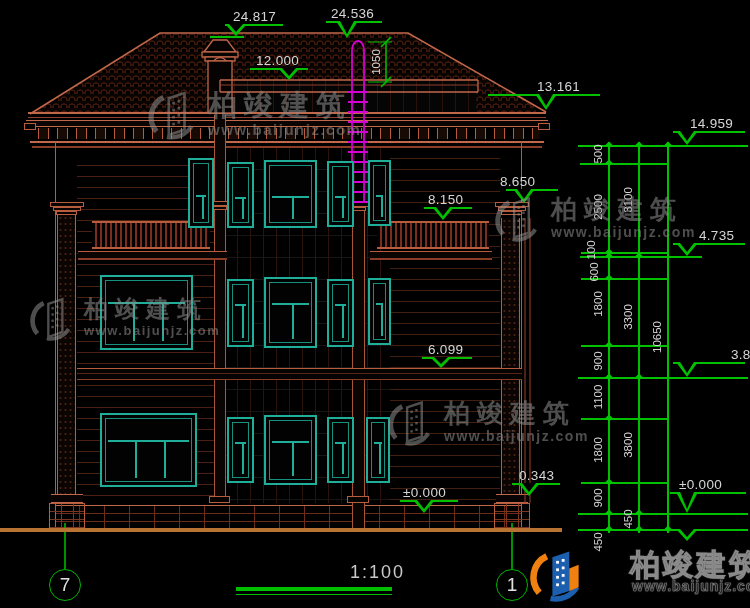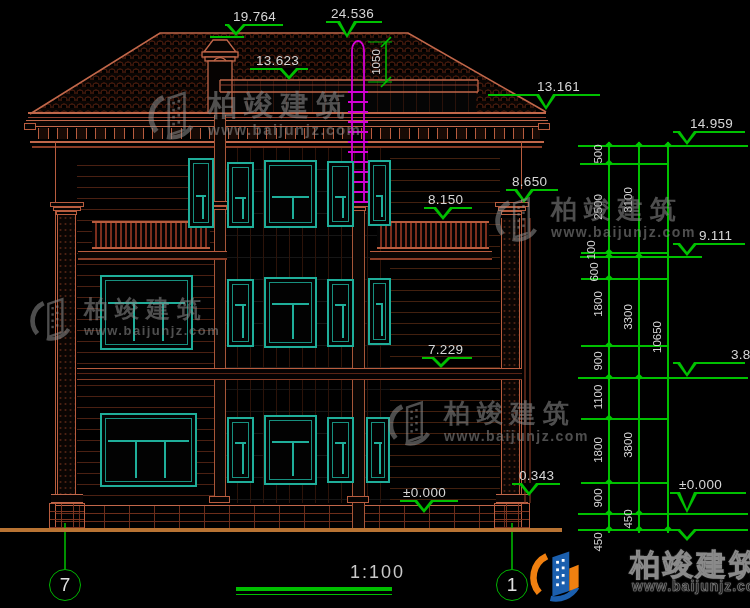--- a/index.html
+++ b/index.html
@@ -296,61 +296,61 @@
       <div class="tick" style="left: 639px; top: 529px;"></div>
       <div class="seglabel" style="left: 628px; top: 200px;">3100</div>
       <div class="seglabel" style="left: 628px; top: 317px;">3300</div>
       <div class="seglabel" style="left: 628px; top: 445px;">3800</div>
       <div class="seglabel" style="left: 628px; top: 519px;">450</div>
       <div class="gvline" style="left: 667px; top: 142px; height: 391px;"></div>
       <div class="tick" style="left: 668px; top: 145px;"></div>
       <div class="tick" style="left: 668px; top: 529px;"></div>
       <div class="seglabel" style="left: 657px; top: 337px;">10650</div>
       <div class="seglabel" style="left: 376px; top: 62px;">1050</div>
-      <div class="dimtxt" style="left: 233px; top: 9px;">19.764</div>
+      <div class="dimtxt" style="left: 233px; top: 9px;">24.817</div>
       <div class="gline" style="left: 225px; top: 24px; width: 58px;"></div>
       <div class="tri-o" style="left: 225px; top: 24px; width: 22px; height: 12px;"></div>
       <div class="tri-i" style="left: 229px; top: 24px; width: 14px; height: 8px;"></div>
       <div class="dimtxt" style="left: 331px; top: 6px;">24.536</div>
       <div class="gline" style="left: 326px; top: 21px; width: 56px;"></div>
       <div class="tri-o" style="left: 336px; top: 21px; width: 22px; height: 17px;"></div>
       <div class="tri-i" style="left: 340px; top: 21px; width: 14px; height: 13px;"></div>
-      <div class="dimtxt" style="left: 256px; top: 53px;">13.623</div>
+      <div class="dimtxt" style="left: 256px; top: 53px;">12.000</div>
       <div class="gline" style="left: 250px; top: 68px; width: 58px;"></div>
       <div class="tri-o" style="left: 278px; top: 68px; width: 22px; height: 12px;"></div>
       <div class="tri-i" style="left: 282px; top: 68px; width: 14px; height: 8px;"></div>
       <div class="dimtxt" style="left: 537px; top: 79px;">13.161</div>
       <div class="gline" style="left: 488px; top: 94px; width: 112px;"></div>
       <div class="tri-o" style="left: 535px; top: 94px; width: 22px; height: 16px;"></div>
       <div class="tri-i" style="left: 539px; top: 94px; width: 14px; height: 12px;"></div>
-      <div class="dimtxt" style="left: 512px; top: 174px;">8.650</div>
+      <div class="dimtxt" style="left: 500px; top: 174px;">8.650</div>
       <div class="gline" style="left: 506px; top: 189px; width: 52px;"></div>
       <div class="tri-o" style="left: 513px; top: 189px; width: 22px; height: 14px;"></div>
       <div class="tri-i" style="left: 517px; top: 189px; width: 14px; height: 10px;"></div>
       <div class="dimtxt" style="left: 428px; top: 192px;">8.150</div>
       <div class="gline" style="left: 424px; top: 207px; width: 48px;"></div>
       <div class="tri-o" style="left: 432px; top: 207px; width: 22px; height: 13px;"></div>
       <div class="tri-i" style="left: 436px; top: 207px; width: 14px; height: 9px;"></div>
-      <div class="dimtxt" style="left: 428px; top: 342px;">7.229</div>
+      <div class="dimtxt" style="left: 428px; top: 342px;">6.099</div>
       <div class="gline" style="left: 422px; top: 357px; width: 50px;"></div>
       <div class="tri-o" style="left: 430px; top: 357px; width: 22px; height: 11px;"></div>
       <div class="tri-i" style="left: 434px; top: 357px; width: 14px; height: 7px;"></div>
       <div class="dimtxt" style="left: 519px; top: 468px;">0.343</div>
       <div class="gline" style="left: 512px; top: 483px; width: 48px;"></div>
       <div class="tri-o" style="left: 518px; top: 483px; width: 22px; height: 13px;"></div>
       <div class="tri-i" style="left: 522px; top: 483px; width: 14px; height: 9px;"></div>
       <div class="dimtxt" style="left: 403px; top: 485px;">±0.000</div>
       <div class="gline" style="left: 400px; top: 500px; width: 58px;"></div>
       <div class="tri-o" style="left: 413px; top: 500px; width: 22px; height: 13px;"></div>
       <div class="tri-i" style="left: 417px; top: 500px; width: 14px; height: 9px;"></div>
       <div class="dimtxt" style="left: 690px; top: 116px;">14.959</div>
       <div class="gline" style="left: 673px; top: 131px; width: 72px;"></div>
       <div class="tri-o" style="left: 676px; top: 131px; width: 22px; height: 14px;"></div>
       <div class="tri-i" style="left: 680px; top: 131px; width: 14px; height: 10px;"></div>
-      <div class="dimtxt" style="left: 699px; top: 228px;">9.111</div>
+      <div class="dimtxt" style="left: 699px; top: 228px;">4.735</div>
       <div class="gline" style="left: 673px; top: 243px; width: 72px;"></div>
       <div class="tri-o" style="left: 676px; top: 243px; width: 22px; height: 13px;"></div>
       <div class="tri-i" style="left: 680px; top: 243px; width: 14px; height: 9px;"></div>
       <div class="dimtxt" style="left: 731px; top: 347px;">3.800</div>
       <div class="gline" style="left: 673px; top: 362px; width: 72px;"></div>
       <div class="tri-o" style="left: 676px; top: 362px; width: 22px; height: 15px;"></div>
       <div class="tri-i" style="left: 680px; top: 362px; width: 14px; height: 11px;"></div>
       <div class="dimtxt" style="left: 679px; top: 477px;">±0.000</div>
       <div class="gline" style="left: 670px; top: 492px; width: 76px;"></div>
       <div class="tri-o" style="left: 676px; top: 492px; width: 22px; height: 21px;"></div>

